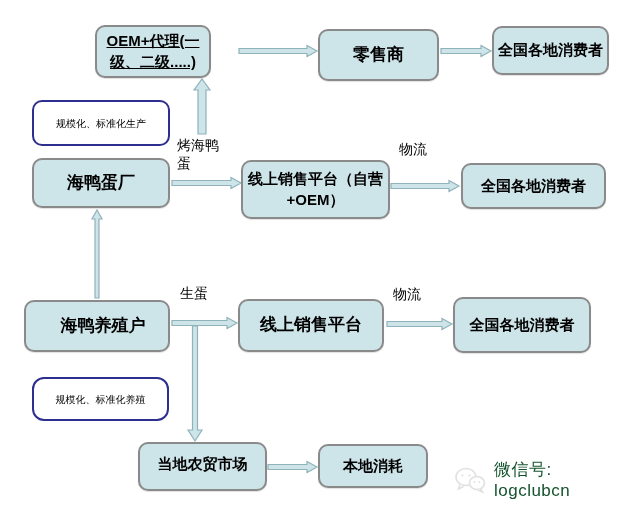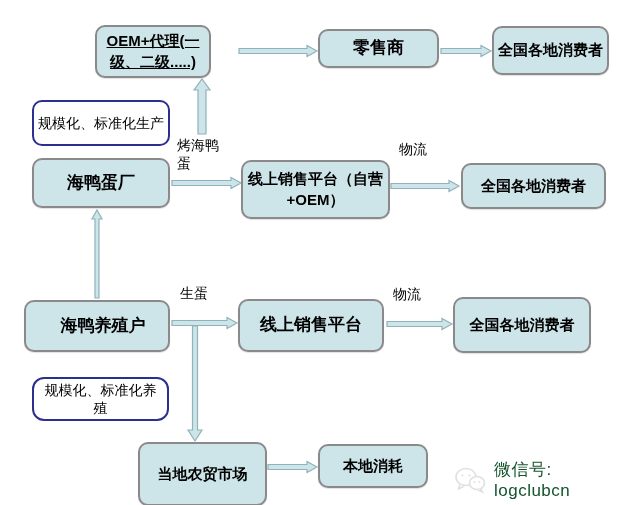--- a/index.html
+++ b/index.html
@@ -11,21 +11,21 @@
   .pbox{
     position:absolute;display:flex;align-items:center;justify-content:center;
     text-align:center;background:#cde4e9;border:2px solid #8a8a8a;border-radius:10px;
     font-weight:bold;font-size:15px;line-height:1.35;padding:2px 4px;box-sizing:border-box;
     box-shadow:0 1px 1px rgba(0,0,0,0.12);
   }
   .pbox.big{font-size:17px;}
   .nbox{
     position:absolute;display:flex;align-items:center;justify-content:center;
     text-align:center;background:#ffffff;border:2px solid #2d2f8e;border-radius:10px;
-    font-weight:normal;font-size:14px;line-height:1.3;padding:1px 4px;box-sizing:border-box;
+    font-weight:normal;font-size:10px;line-height:1.3;padding:1px 4px;box-sizing:border-box;
   }
   .albl{
     position:absolute;font-size:14px;font-weight:normal;line-height:1.25;
   }
   #watermark{
     position:absolute;left:454px;top:458px;display:flex;align-items:center;
     color:#14532d;font-size:17px;letter-spacing:0.5px;
   }
   #watermark svg{margin-right:8px;}
 </style>
@@ -54,41 +54,41 @@
       <path d="M387,321.5 H442 V318.5 L452,324 L442,329.5 V326.5 H387 Z"></path>
 
       <path d="M192.5,326 V430 H188 L195,441 L202,430 H197.5 V326 Z"></path>
 
       <path d="M268,464.5 H307 V461.5 L317,467 L307,472.5 V469.5 H268 Z"></path>
     </g>
   </svg>
 
   <div class="pbox" style="left:95px;top:25px;width:116px;height:53px;text-decoration:underline;">OEM+代理(一级、二级.....)</div>
 
-  <div class="pbox big" style="left:318px;top:29px;width:121px;height:39px;">零售商</div>
+  <div class="pbox big" style="left:318px;top:29px;width:121px;height:52px;">零售商</div>
 
   <div class="pbox" style="left:492px;top:26px;width:117px;height:49px;">全国各地消费者</div>
 
   <div class="nbox" style="left:32px;top:100px;width:138px;height:46px;">规模化、标准化生产</div>
 
   <div class="pbox big" style="left:32px;top:158px;width:138px;height:50px;">海鸭蛋厂</div>
 
   <div class="pbox" style="left:241px;top:160px;width:149px;height:59px;">线上销售平台（自营+OEM）</div>
 
   <div class="pbox" style="left:461px;top:163px;width:145px;height:46px;">全国各地消费者</div>
 
   <div class="pbox big" style="left:24px;top:300px;width:146px;height:52px;padding-left:16px;">海鸭养殖户</div>
 
   <div class="pbox big" style="left:238px;top:299px;width:146px;height:53px;">线上销售平台</div>
 
   <div class="pbox" style="left:453px;top:297px;width:138px;height:56px;">全国各地消费者</div>
 
   <div class="nbox" style="left:32px;top:377px;width:137px;height:44px;border-radius:12px;">规模化、标准化养殖</div>
 
-  <div class="pbox" style="left:138px;top:442px;width:129px;height:64px;">当地农贸市场</div>
+  <div class="pbox" style="left:138px;top:442px;width:129px;height:49px;font-family:Liberation Mono, monospace;">当地农贸市场</div>
 
   <div class="pbox" style="left:318px;top:444px;width:110px;height:44px;">本地消耗</div>
 
   <div class="albl" style="left:177px;top:137px;width:48px;">烤海鸭蛋</div>
 
   <div class="albl" style="left:399px;top:141px;width:40px;">物流</div>
 
   <div class="albl" style="left:180px;top:285px;width:42px;">生蛋</div>
 
   <div class="albl" style="left:393px;top:286px;width:42px;">物流</div>

